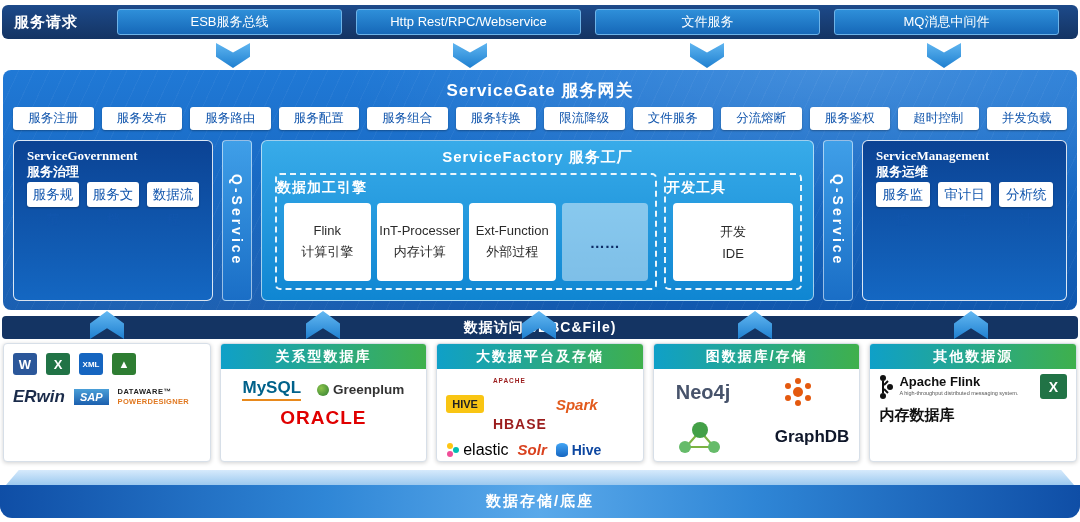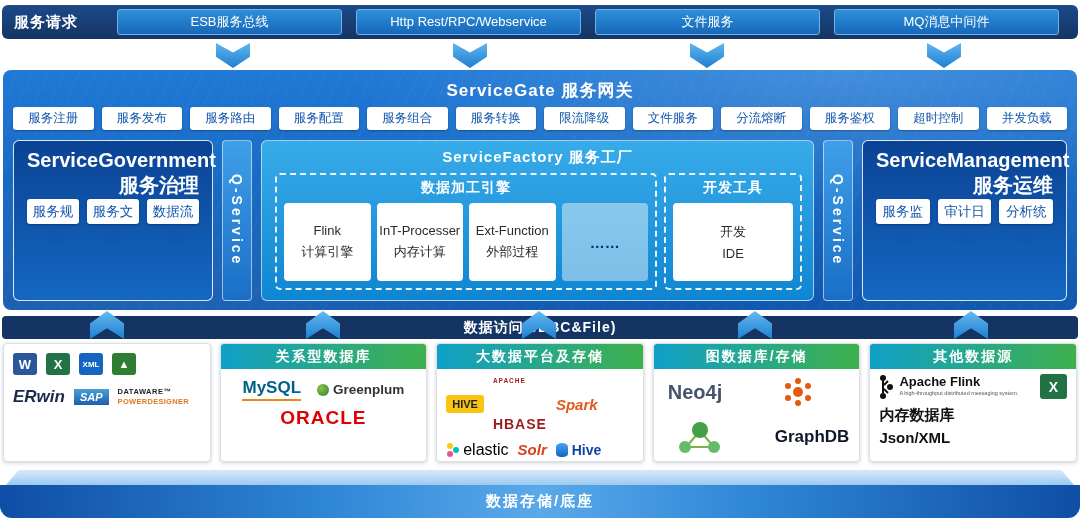--- a/index.html
+++ b/index.html
@@ -34,38 +34,38 @@
   .gw-title{position:relative;text-align:center;color:#fff;font-weight:bold;font-size:17px;
     margin-top:9px;letter-spacing:1px;}
   .features{position:absolute;top:37px;left:10px;right:10px;display:flex;gap:8px;}
   .feature{flex:1;height:23px;line-height:23px;background:#fff;color:#1256ad;font-size:12.5px;
     text-align:center;border-radius:3px;box-shadow:0 1px 2px rgba(0,0,0,.3);white-space:nowrap;}
 
   .content-row{position:absolute;top:70px;left:10px;right:10px;bottom:9px;display:flex;gap:9px;}
   .side-panel{width:200px;flex:none;background:linear-gradient(180deg,#0b4394,#1467c2);
     border:1px solid rgba(255,255,255,.85);border-radius:6px;padding:7px 13px;
     box-sizing:border-box;display:flex;flex-direction:column;}
-  .sp-title{text-align:right;color:#fff;font-weight:bold;font-size:20px;line-height:1.25;}
+  .sp-title{text-align:left;color:#fff;font-weight:bold;font-size:13px;line-height:1.25;font-family:Liberation Serif, serif;}
   .sp-items{display:flex;flex-direction:row;gap:8px;margin-top:1px;}
   .sp-item{height:25px;line-height:25px;background:#fff;border-radius:3px;text-align:center;
     color:#1256ad;font-size:13.5px;font-weight:500;box-shadow:0 1px 2px rgba(0,0,0,.3);}
 
   .qservice{width:30px;flex:none;border-radius:4px;color:#fff;font-weight:bold;font-size:14px;
     background:linear-gradient(180deg,#3f9fe8,#1a6ec6);border:1px solid rgba(255,255,255,.55);
     display:flex;align-items:center;justify-content:center;writing-mode:vertical-lr;
     letter-spacing:3px;box-sizing:border-box;}
 
   .factory{flex:1;position:relative;border-radius:6px;border:1px solid rgba(255,255,255,.6);
     background:linear-gradient(180deg,#38abe9 0%,#0f86d2 100%);box-sizing:border-box;}
   .factory-title{text-align:center;color:#fff;font-weight:bold;font-size:15px;margin-top:7px;letter-spacing:1px;}
   .dash-box{position:absolute;top:32px;bottom:10px;border:2px dashed rgba(255,255,255,.9);
     border-radius:5px;box-sizing:border-box;}
   .engine-box{left:13px;width:382px;}
   .dev-box{right:11px;width:138px;}
-  .box-title{text-align:center;color:#fff;font-weight:bold;font-size:14px;margin-top:4px;letter-spacing:1px;}
+  .box-title{text-align:left;color:#fff;font-weight:bold;font-size:14px;margin-top:4px;letter-spacing:1px;}
   .box-cards{position:absolute;left:7px;right:7px;top:28px;bottom:7px;display:flex;gap:6px;}
   .ecard{flex:1;background:#fff;border-radius:4px;display:flex;flex-direction:column;
     align-items:center;justify-content:center;gap:5px;color:#2b2b2b;font-size:13px;font-weight:500;
     text-align:center;}
   .ecard.ellipsis{background:rgba(255,255,255,.45);color:#0d2b66;font-weight:bold;font-size:15px;}
 
   
   .data-access{position:absolute;top:316px;left:2px;right:2px;height:23px;background:#143463;
     border-radius:4px;color:#fff;font-weight:bold;font-size:14px;display:flex;align-items:center;
     justify-content:center;z-index:2;letter-spacing:1px;}
@@ -105,21 +105,21 @@
   .apache-sm{font-size:6.5px;color:#9b1c1c;font-weight:bold;letter-spacing:1px;}
   .hbase{color:#9b1c1c;font-weight:800;font-size:14px;letter-spacing:1px;margin-top:32px;}
   .spark{color:#e25a1c;font-weight:bold;font-style:italic;font-size:15px;}
   .elastic-wrap{display:flex;align-items:center;gap:3px;}
   .solr{color:#d9411e;font-weight:bold;font-style:italic;font-size:15px;}
   .hive-b-wrap{display:flex;align-items:center;gap:4px;}
   .cylinder{width:12px;height:14px;background:linear-gradient(180deg,#42a5f5,#1565c0);
     border-radius:6px 6px 5px 5px/4px 4px 3px 3px;flex:none;}
   .hive-b{color:#0d47a1;font-weight:bold;font-size:14px;}
 
-  .neo4j{position:absolute;left:14px;top:12px;font-size:20px;font-weight:bold;color:#47536b;}
+  .neo4j{position:absolute;left:22px;top:12px;font-size:20px;font-weight:bold;color:#47536b;}
   .neo-cluster{position:absolute;left:22px;bottom:6px;}
   .gdb-mark{position:absolute;right:44px;top:8px;}
   .graphdb-text{position:absolute;right:10px;bottom:14px;font-size:17px;font-weight:bold;color:#0f172a;}
 
   .kafka-row{display:flex;align-items:flex-start;gap:6px;}
   .kafka-text{display:flex;flex-direction:column;line-height:1.2;}
   .kafka-name{font-weight:bold;font-size:13px;color:#111;}
   .kafka-tag{font-size:5.5px;color:#555;}
   .memdb{font-weight:bold;font-size:15px;color:#111;margin-top:6px;}
   .jsonxml{font-weight:bold;font-size:15px;color:#111;margin-top:4px;}
@@ -344,21 +344,20 @@
             <line x1="5" y1="11" x2="9" y2="7" stroke="#111" stroke-width="2"></line>
             <line x1="5" y1="15" x2="9" y2="19" stroke="#111" stroke-width="2"></line>
           </svg>
           <span class="kafka-text">
             <span class="kafka-name">Apache Flink</span>
             <span class="kafka-tag">A high-throughput distributed messaging system.</span>
           </span>
           <span class="ic excel big">X</span>
         </div>
         <div class="memdb">内存数据库</div>
-        <div class="jsonxml">Json/XML</div>
       </div>
     </div>
 
   </div>
 
   <div class="platform-top"></div>
   <div class="platform-bar">数据存储/底座</div>
 
 </div>
 

